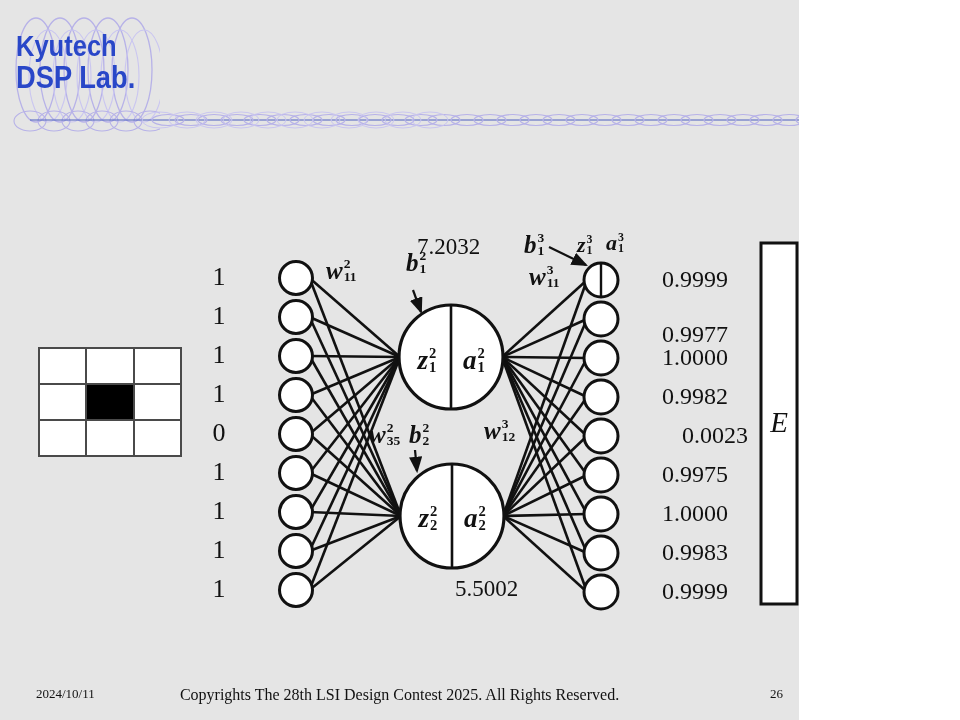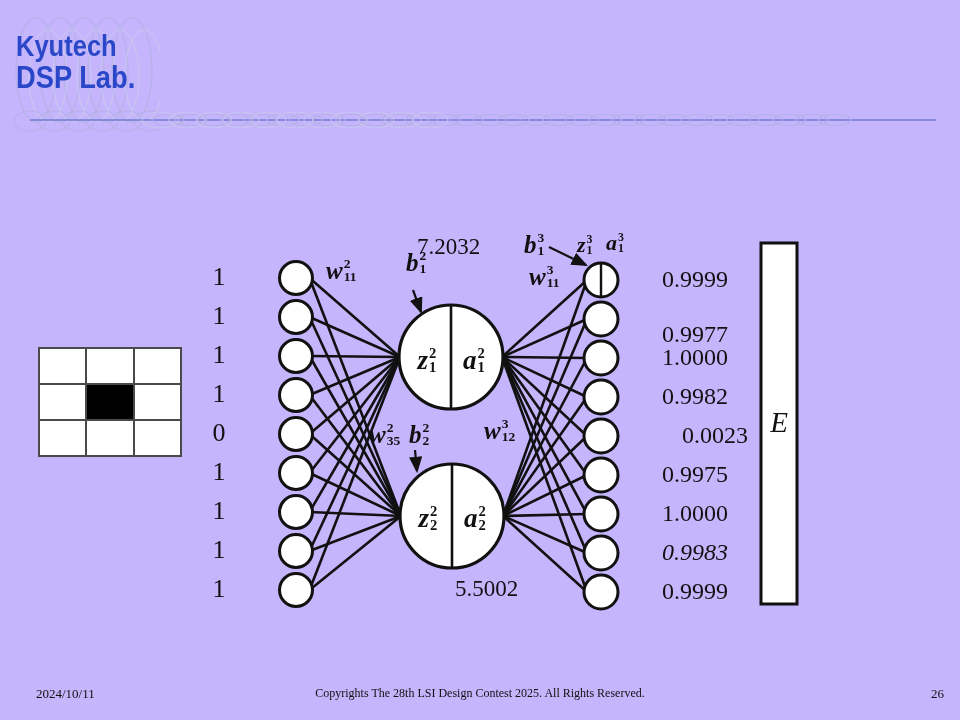--- a/index.html
+++ b/index.html
@@ -1,16 +1,16 @@
 <!DOCTYPE html>
 <html><head>
 <meta charset="utf-8">
 <style>
   html,body{margin:0;padding:0;background:#fff;}
-  .slide{position:relative;width:960px;height:720px;background:#c4b5fd;overflow:hidden;
+  .slide{position:relative;width:799px;height:720px;background:#e5e5e5;overflow:hidden;
          font-family:"Liberation Serif",serif;color:#111;}
 
   
   .logo{position:absolute;left:8px;top:8px;width:152px;height:132px;}
   .logo-waves{position:absolute;left:0;top:0;width:152px;height:132px;}
   .logo-text{position:absolute;left:8px;top:24px;color:#2947c8;
              font-family:"Liberation Sans",sans-serif;font-weight:bold;
              transform:scaleX(0.88);transform-origin:left top;line-height:1.02;white-space:nowrap;}
   .logo-line1{font-size:29px;}
   .logo-line2{font-size:31px;}
@@ -40,21 +40,21 @@
            font-style:italic;font-size:29px;}
 
   .mlabel{position:absolute;display:inline-flex;align-items:flex-start;white-space:nowrap;
           font-family:"Liberation Serif",serif;font-weight:bold;color:#111;}
   .mbase{font-style:italic;line-height:1;}
   .mss{display:inline-flex;flex-direction:column;font-size:0.54em;line-height:0.95;
        font-style:normal;margin-left:1px;}
 
   
   .f-date{position:absolute;left:36px;top:686px;font-size:13px;}
-  .f-copy{position:absolute;left:0;right:0;top:686px;text-align:center;font-size:12px;}
+  .f-copy{position:absolute;left:0;right:0;top:686px;text-align:center;font-size:16px;}
   .f-page{position:absolute;right:16px;top:686px;font-size:13px;}
 </style>
 </head>
 <body>
 
 <div class="slide" id="slide">
 
   <div class="logo">
     <svg class="logo-waves" viewBox="0 0 152 132">
       <g fill="none" stroke="#b7b2e8" stroke-width="1.3">
@@ -234,21 +234,21 @@
     <div class="nval" style="left: 204px; top: 494px;">1</div>
     <div class="nval" style="left: 204px; top: 533px;">1</div>
     <div class="nval" style="left: 204px; top: 572px;">1</div>
     <div class="oval" style="left: 662px; top: 264px;">0.9999</div>
     <div class="oval" style="left: 662px; top: 303px; margin-top: 16px;">0.9977</div>
     <div class="oval" style="left: 662px; top: 342px;">1.0000</div>
     <div class="oval" style="left: 662px; top: 381px;">0.9982</div>
     <div class="oval" style="left: 662px; top: 420px; margin-left: 20px;">0.0023</div>
     <div class="oval" style="left: 662px; top: 459px;">0.9975</div>
     <div class="oval" style="left: 662px; top: 498px;">1.0000</div>
-    <div class="oval" style="left: 662px; top: 537px; font-style: italic;">0.9983</div>
+    <div class="oval" style="left: 662px; top: 537px;">0.9983</div>
     <div class="oval" style="left: 662px; top: 576px;">0.9999</div>
     <div class="mlabel" style="font-size: 25px; left: 326px; top: 258px;">
       <span class="mbase">w</span>
       <span class="mss">
         <span>2</span>
         <span>11</span>
       </span>
     </div>
     <div class="mlabel" style="font-size: 25px; left: 406px; top: 250px;">
       <span class="mbase">b</span>

